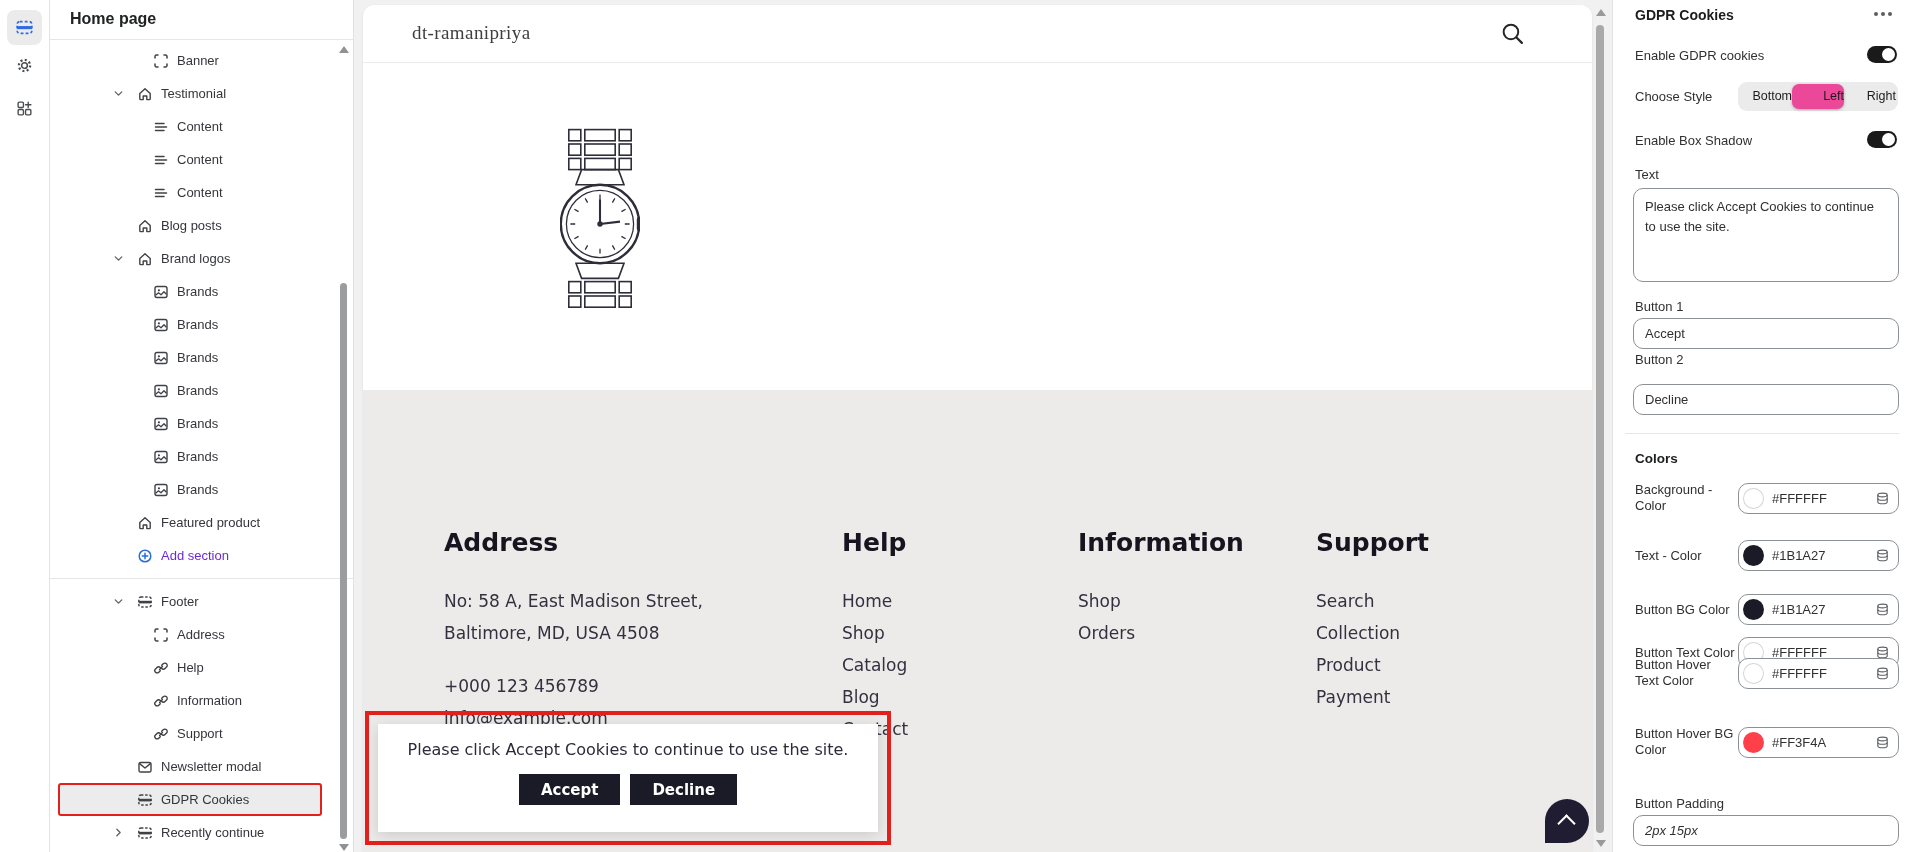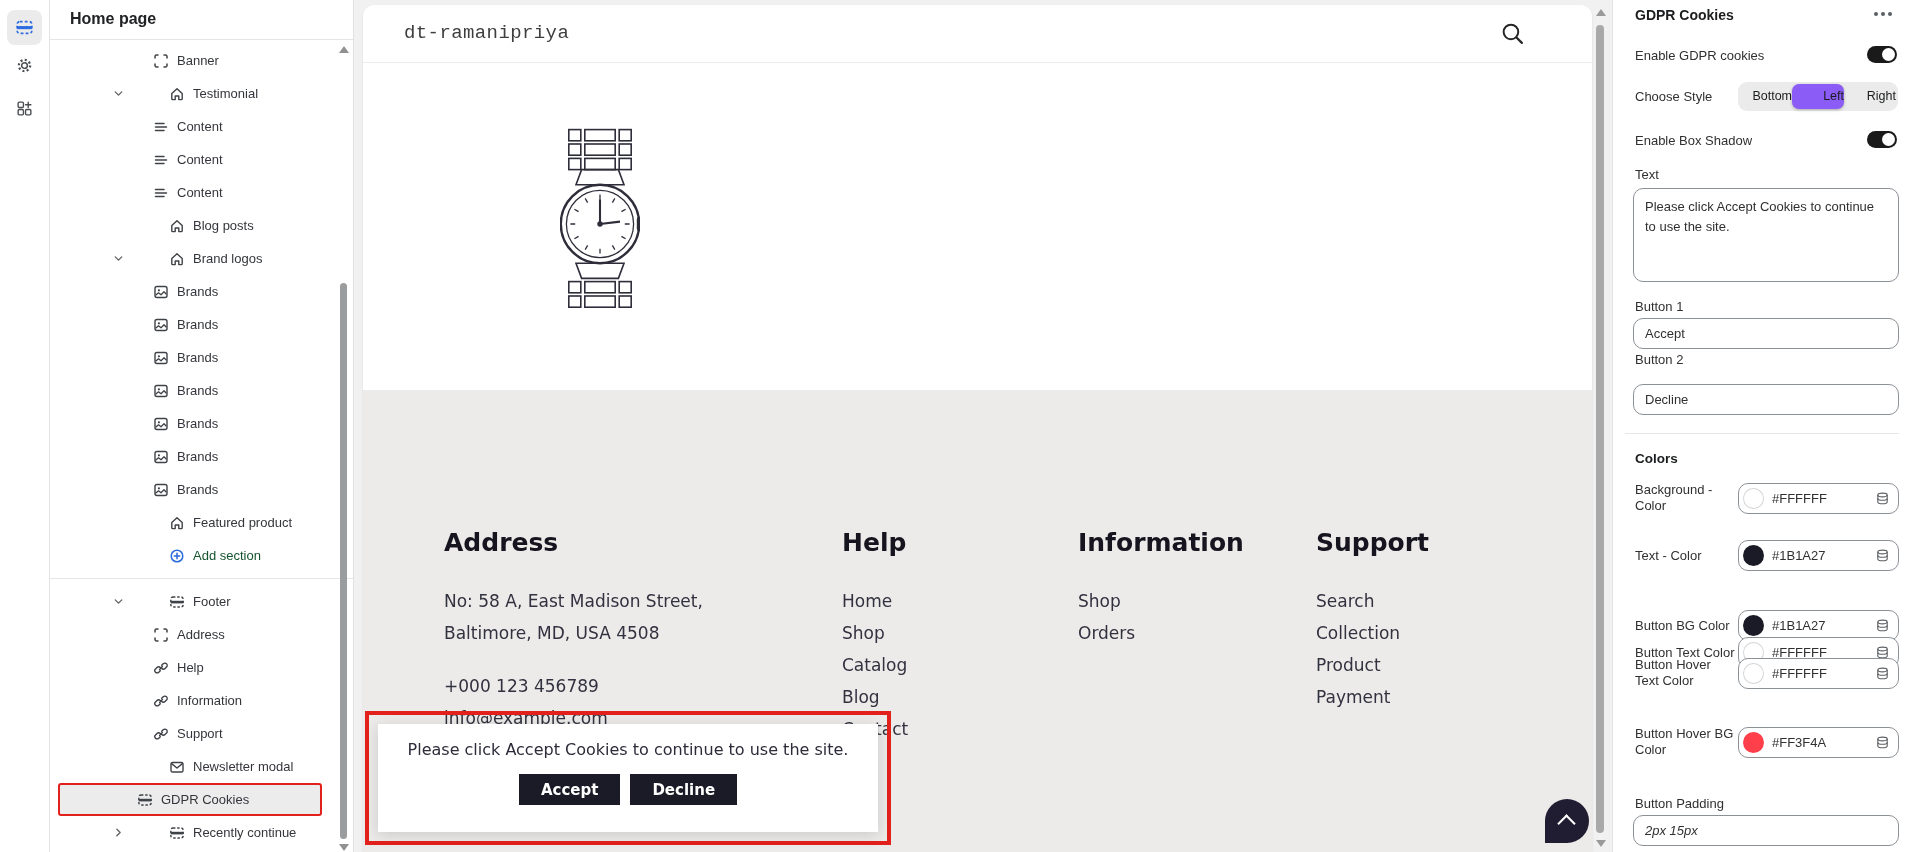--- a/index.html
+++ b/index.html
@@ -10,36 +10,36 @@
   .rail{position:absolute;left:0;top:0;width:49px;height:852px;background:#fff;border-right:1px solid #e3e3e3;z-index:30}
   .rail-btn{position:absolute;left:7px;top:10px;width:35px;height:35px;background:#ebebeb;border-radius:8px;cursor:pointer}
   .rail-btn svg{position:absolute;left:8px;top:8px;width:19px;height:19px;color:#2c6be0}
   .rail-ic{position:absolute;left:16px;width:17px;height:17px;color:#4a4d50;cursor:pointer}
   
   .sidebar{position:absolute;left:49px;top:0;width:304px;height:852px;background:#fff;border-right:1px solid #e1e1e1;z-index:20}
   .sb-title{position:absolute;left:21px;top:10px;font-size:16px;font-weight:700;color:#202223}
   .sb-div{position:absolute;left:0;top:39px;width:304px;height:1px;background:#e6e6e6}
   .tree{position:absolute;left:0;top:44px;right:0}
   .trow{position:relative;display:flex;align-items:center;height:33px;font-size:13px;color:#34363b;cursor:pointer;box-sizing:border-box}
-  .lvl1{padding-left:120px}.lvl2{padding-left:104px}
+  .lvl1{padding-left:88px}.lvl2{padding-left:104px}
   .chev{position:absolute;left:63px;width:13px;height:13px;color:#616468}
   .ticon{width:16px;height:16px;margin-right:8px;flex:none;color:#3f4246}
   .tlabel{white-space:nowrap}
-  .accent{color:#14532d}.accent .ticon{color:#2b6cd9}
+  .accent{color:#6d28d9}.accent .ticon{color:#2b6cd9}
   .selected{background:#ececec;border:2px solid #e3211c;border-radius:3px;margin:0 31px 0 9px;padding-left:77px}
   .tdiv{height:1px;background:#e6e6e6;margin:6px 0}
   .sb-tri-up{position:absolute;left:290px;top:46px;width:0;height:0;border-left:5px solid transparent;border-right:5px solid transparent;border-bottom:7px solid #8f9193;cursor:pointer}
   .sb-thumb{position:absolute;left:291px;top:283px;width:7px;height:556px;border-radius:4px;background:#9a9c9e;cursor:pointer}
   .sb-tri-dn{position:absolute;left:290px;top:844px;width:0;height:0;border-left:5px solid transparent;border-right:5px solid transparent;border-top:7px solid #8f9193;cursor:pointer}
   
   .preview{position:absolute;left:353px;top:0;width:1260px;height:852px;background:#f1f1f1}
   .card{position:absolute;left:10px;top:5px;width:1229px;height:847px;background:#fff;border-radius:12px 12px 0 0;
     box-shadow:0 1px 3px rgba(0,0,0,.08);overflow:hidden}
   .storebar{position:absolute;left:0;top:0;right:0;height:57px;border-bottom:1px solid #ececec;background:#fff}
-  .store-name{position:absolute;left:41px;top:17px;font-family:Liberation Mono, monospace;font-weight:300;
+  .store-name{position:absolute;left:49px;top:17px;font-family:Liberation Serif, serif;font-weight:300;
     font-size:19px;letter-spacing:.4px;color:#3f3e3e;cursor:pointer}
   .search{position:absolute;left:1137px;top:16px;width:25px;height:25px;color:#262626;cursor:pointer}
   .watch{position:absolute;left:197px;top:123px;width:80px;height:192px;color:#2e2d3a;cursor:pointer}
   .pfooter{position:absolute;left:0;right:0;top:385px;bottom:0;background:#edebe9;font-family:"DejaVu Sans",sans-serif}
   .fcol{position:absolute;top:138px}
   .fc1{left:81px}.fc2{left:479px}.fc3{left:715px}.fc4{left:953px}
   .fhead{font-size:25px;font-weight:700;color:#15141f;margin:0 0 28px 0;cursor:default}
   .fline{font-size:17px;color:#32313f;line-height:32px;cursor:default}
   .fgap{height:21px}
   .flink{display:block;font-size:17px;color:#32313f;line-height:32px;text-decoration:none;cursor:pointer}
@@ -62,21 +62,21 @@
   .panel{position:absolute;right:0;top:0;width:295px;height:852px;background:#fff;border-left:1px solid #e3e3e3;z-index:30}
   .p-title{position:absolute;left:22px;top:7px;font-size:14px;font-weight:700;color:#1a1c1d}
   .p-dots{position:absolute;right:16px;top:12px;display:flex;gap:3px;cursor:pointer}
   .p-dots i{width:4px;height:4px;border-radius:50%;background:#5c5f62}
   .plabel{position:absolute;left:22px;font-size:13px;color:#303030;cursor:default}
   .tgl{position:absolute;right:11px;width:30px;height:17px;border-radius:9px;background:#1a1a1a;cursor:pointer}
   .tgl::after{content:"";position:absolute;right:2px;top:2px;width:13px;height:13px;border-radius:50%;background:#fff}
   .seg{position:absolute;left:125px;top:82px;width:160px;height:29px;background:#ebebeb;border-radius:9px;
     display:flex;align-items:center;padding:2px;box-sizing:border-box}
   .opt{flex:1;text-align:right;font-size:12.5px;color:#1a1c1d;height:25px;line-height:25px;border-radius:7px;cursor:pointer;white-space:nowrap}
-  .opt.sel{background:#8b5cf6;box-shadow:0 1px 3px rgba(0,0,0,.28)}
+  .opt.sel{background:#ec4899;box-shadow:0 1px 3px rgba(0,0,0,.28)}
   .pinput{position:absolute;left:20px;width:266px;height:31px;box-sizing:border-box;border:1px solid #8c9196;
     border-radius:10px;padding:0 11px;font-family:"Liberation Sans",sans-serif;font-size:13px;color:#303030;background:#fff;outline:none}
   .ptext{position:absolute;left:20px;top:188px;width:266px;height:94px;box-sizing:border-box;border:1px solid #8c9196;
     border-radius:10px;padding:8px 11px;font-family:"Liberation Sans",sans-serif;font-size:13px;line-height:1.5;
     color:#303030;background:#fff;resize:none;outline:none}
   .p-div{position:absolute;left:12px;right:9px;top:433px;height:1px;background:#e6e6e6}
   .p-colors{position:absolute;left:22px;top:451px;font-size:13.5px;font-weight:700;color:#1a1c1d;cursor:default}
   .crow{position:absolute;left:22px;right:9px;height:31px}
   .clabel{position:absolute;left:0;top:50%;transform:translateY(-50%);width:103px;font-size:13px;line-height:1.3;color:#303030;cursor:default}
   .cctrl{position:absolute;right:0;top:0;width:161px;height:31px;box-sizing:border-box;border:1px solid #8c9196;
@@ -466,21 +466,21 @@
     <div class="crow" style="top:540px">
       <div class="clabel">Text - Color</div>
       <div class="cctrl">
         <span class="swatch" style="background: rgb(27, 26, 39);"></span>
         <span class="hex">#1B1A27</span>
         <svg class="ic db">
             <use href="#i-db"></use>
           </svg>
       </div>
     </div>
-    <div class="crow" style="top:610px">
+    <div class="crow" style="top:594px">
       <div class="clabel">Button BG Color</div>
       <div class="cctrl">
         <span class="swatch" style="background: rgb(27, 26, 39);"></span>
         <span class="hex">#1B1A27</span>
         <svg class="ic db">
             <use href="#i-db"></use>
           </svg>
       </div>
     </div>
     <div class="crow" style="top:637px">

